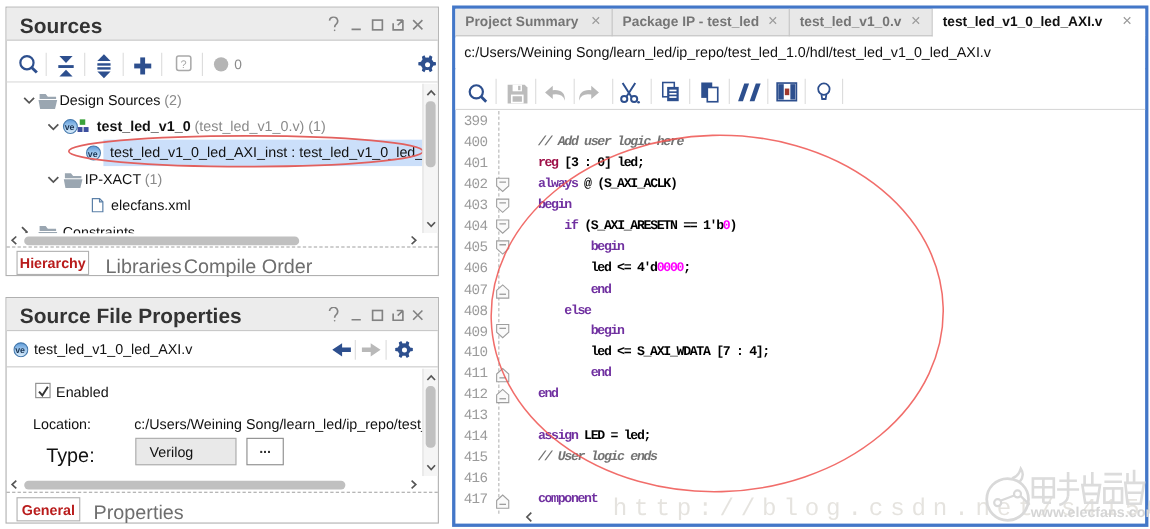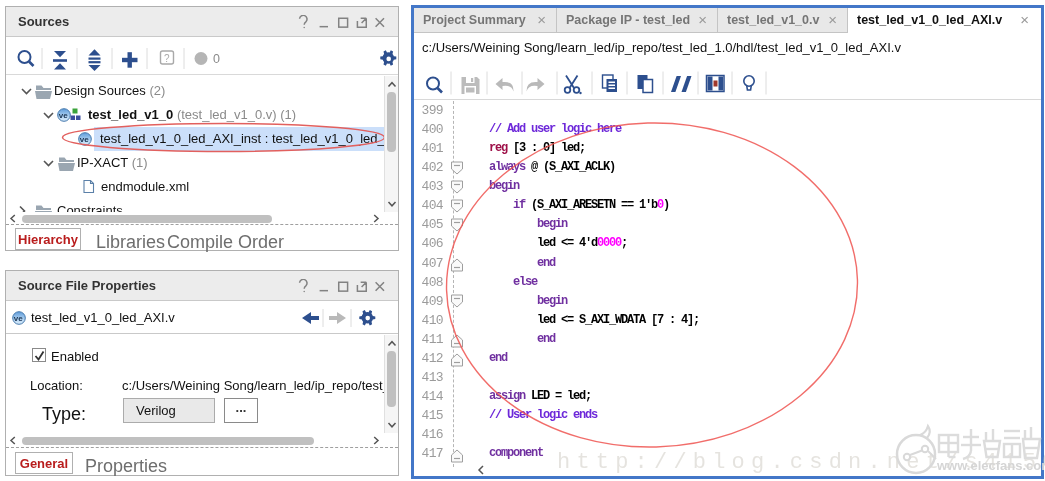--- a/index.html
+++ b/index.html
@@ -3,21 +3,21 @@
 <meta charset="utf-8">
 <style>
 * { margin:0; padding:0; box-sizing:border-box; }
 html,body { width:1045px; height:481px; background:#ffffff; overflow:hidden;
   font-family:"Liberation Sans", sans-serif; }
 .abs { position:absolute; }
 
 .panel { position:absolute; border:1px solid #b0b0b0; background:#fff; }
 .phead { position:absolute; left:0; right:0; top:0; height:30px; background:#ececec;
   border-bottom:1px solid #c9c9c9; }
-.ptitle { position:absolute; left:12px; top:7px; font-size:13px; font-weight:bold; color:#333; }
+.ptitle { position:absolute; left:12px; top:7px; font-size:19px; font-weight:bold; color:#333; }
 .winicons { position:absolute; top:8px; right:8px; width:96px; height:14px; }
 .tabbox { position:absolute; border:1px solid #b0b0b0; background:#fff;
   font-size:13px; font-weight:bold; color:#b91c1c; text-align:center; line-height:21px; }
 .tabflat { position:absolute; font-size:18px; color:#6e6e6e; }
 .dashsep { position:absolute; left:0; right:0; border-top:1px dashed #9f9f9f; }
 .treerow { position:absolute; left:0; height:24px; font-size:13px; color:#111;
   line-height:24px; white-space:nowrap; }
 .cnt { color:#8a8a8a; }
 .hsb { position:absolute; height:13px; }
 .thumb { position:absolute; background:#c0c0c0; border-radius:4px; }
@@ -37,21 +37,21 @@
   border-bottom:1px solid #d8d8d8; }
 #gutter { position:absolute; left:0; top:93px; width:29px; text-align:right;
   font-family:"Liberation Mono", monospace; font-size:13px; letter-spacing:-0.65px;
   color:#9b9b9b; line-height:19.06px; white-space:pre; }
 #code { position:absolute; left:75px; top:93px;
   font-family:"Liberation Mono", monospace; font-size:12px; letter-spacing:-1.2px;
   font-weight:bold; color:#000; line-height:19.06px; white-space:pre; }
 .kw { color:#7030a0; }
 .rw { color:#9e1048; }
 .num { color:#ff00ff; }
-.cm { color:#6d28d9; font-weight:bold; }
+.cm { color:#737373; font-style:italic; font-weight:bold; }
 </style>
 </head>
 <body>
 
 <div class="panel" id="sources" style="left:5px; top:6px; width:394px; height:245px;">
   <div class="phead">
       <div class="ptitle">Sources</div>
     <svg class="winicons" width="96" height="15" viewBox="0 0 96 15">
       <g stroke="#828282" stroke-width="1.6" fill="none">
         <path d="M2.5,4 a4,4 0 1 1 7,3 q-2,1.5 -2,3.5"></path>
@@ -106,21 +106,21 @@
     <div class="treerow" style="top:27px; left:0; width:392px;">
       <span class="abs" style="left:82px; top:0;"><b>test_led_v1_0</b> <span class="cnt">(test_led_v1_0.v) (1)</span></span>
       </div>
     <div class="treerow" style="top:51px; left:0; width:392px;">
       <span class="abs" style="left:88px; top:0; right:14px; background:#cbdffa; padding-left:6px; overflow:hidden;">test_led_v1_0_led_AXI_inst : test_led_v1_0_led_AXI</span>
       </div>
     <div class="treerow" style="top:75px; left:0; width:392px;">
       <span class="abs" style="left:71px; top:0;">IP-XACT <span class="cnt">(1)</span></span>
       </div>
     <div class="treerow" style="top:99px; left:0; width:392px;">
-      <span class="abs" style="left:95px; top:0;">endmodule.xml</span>
+      <span class="abs" style="left:95px; top:0;">elecfans.xml</span>
       </div>
     <div class="treerow" style="top:123px; left:0; width:392px;">
       <span class="abs" style="left:51px; top:0;">Constraints</span>
       </div>
     <svg class="abs" style="left:0;top:0;" width="392" height="136" viewBox="0 0 392 136">
       <defs>
           <linearGradient id="veg" x1="0" y1="0" x2="0" y2="1">
         <stop offset="0" stop-color="#5e9bd9"></stop>
             <stop offset="0.45" stop-color="#9cc5ec"></stop>
         <stop offset="1" stop-color="#ddeefb"></stop>

